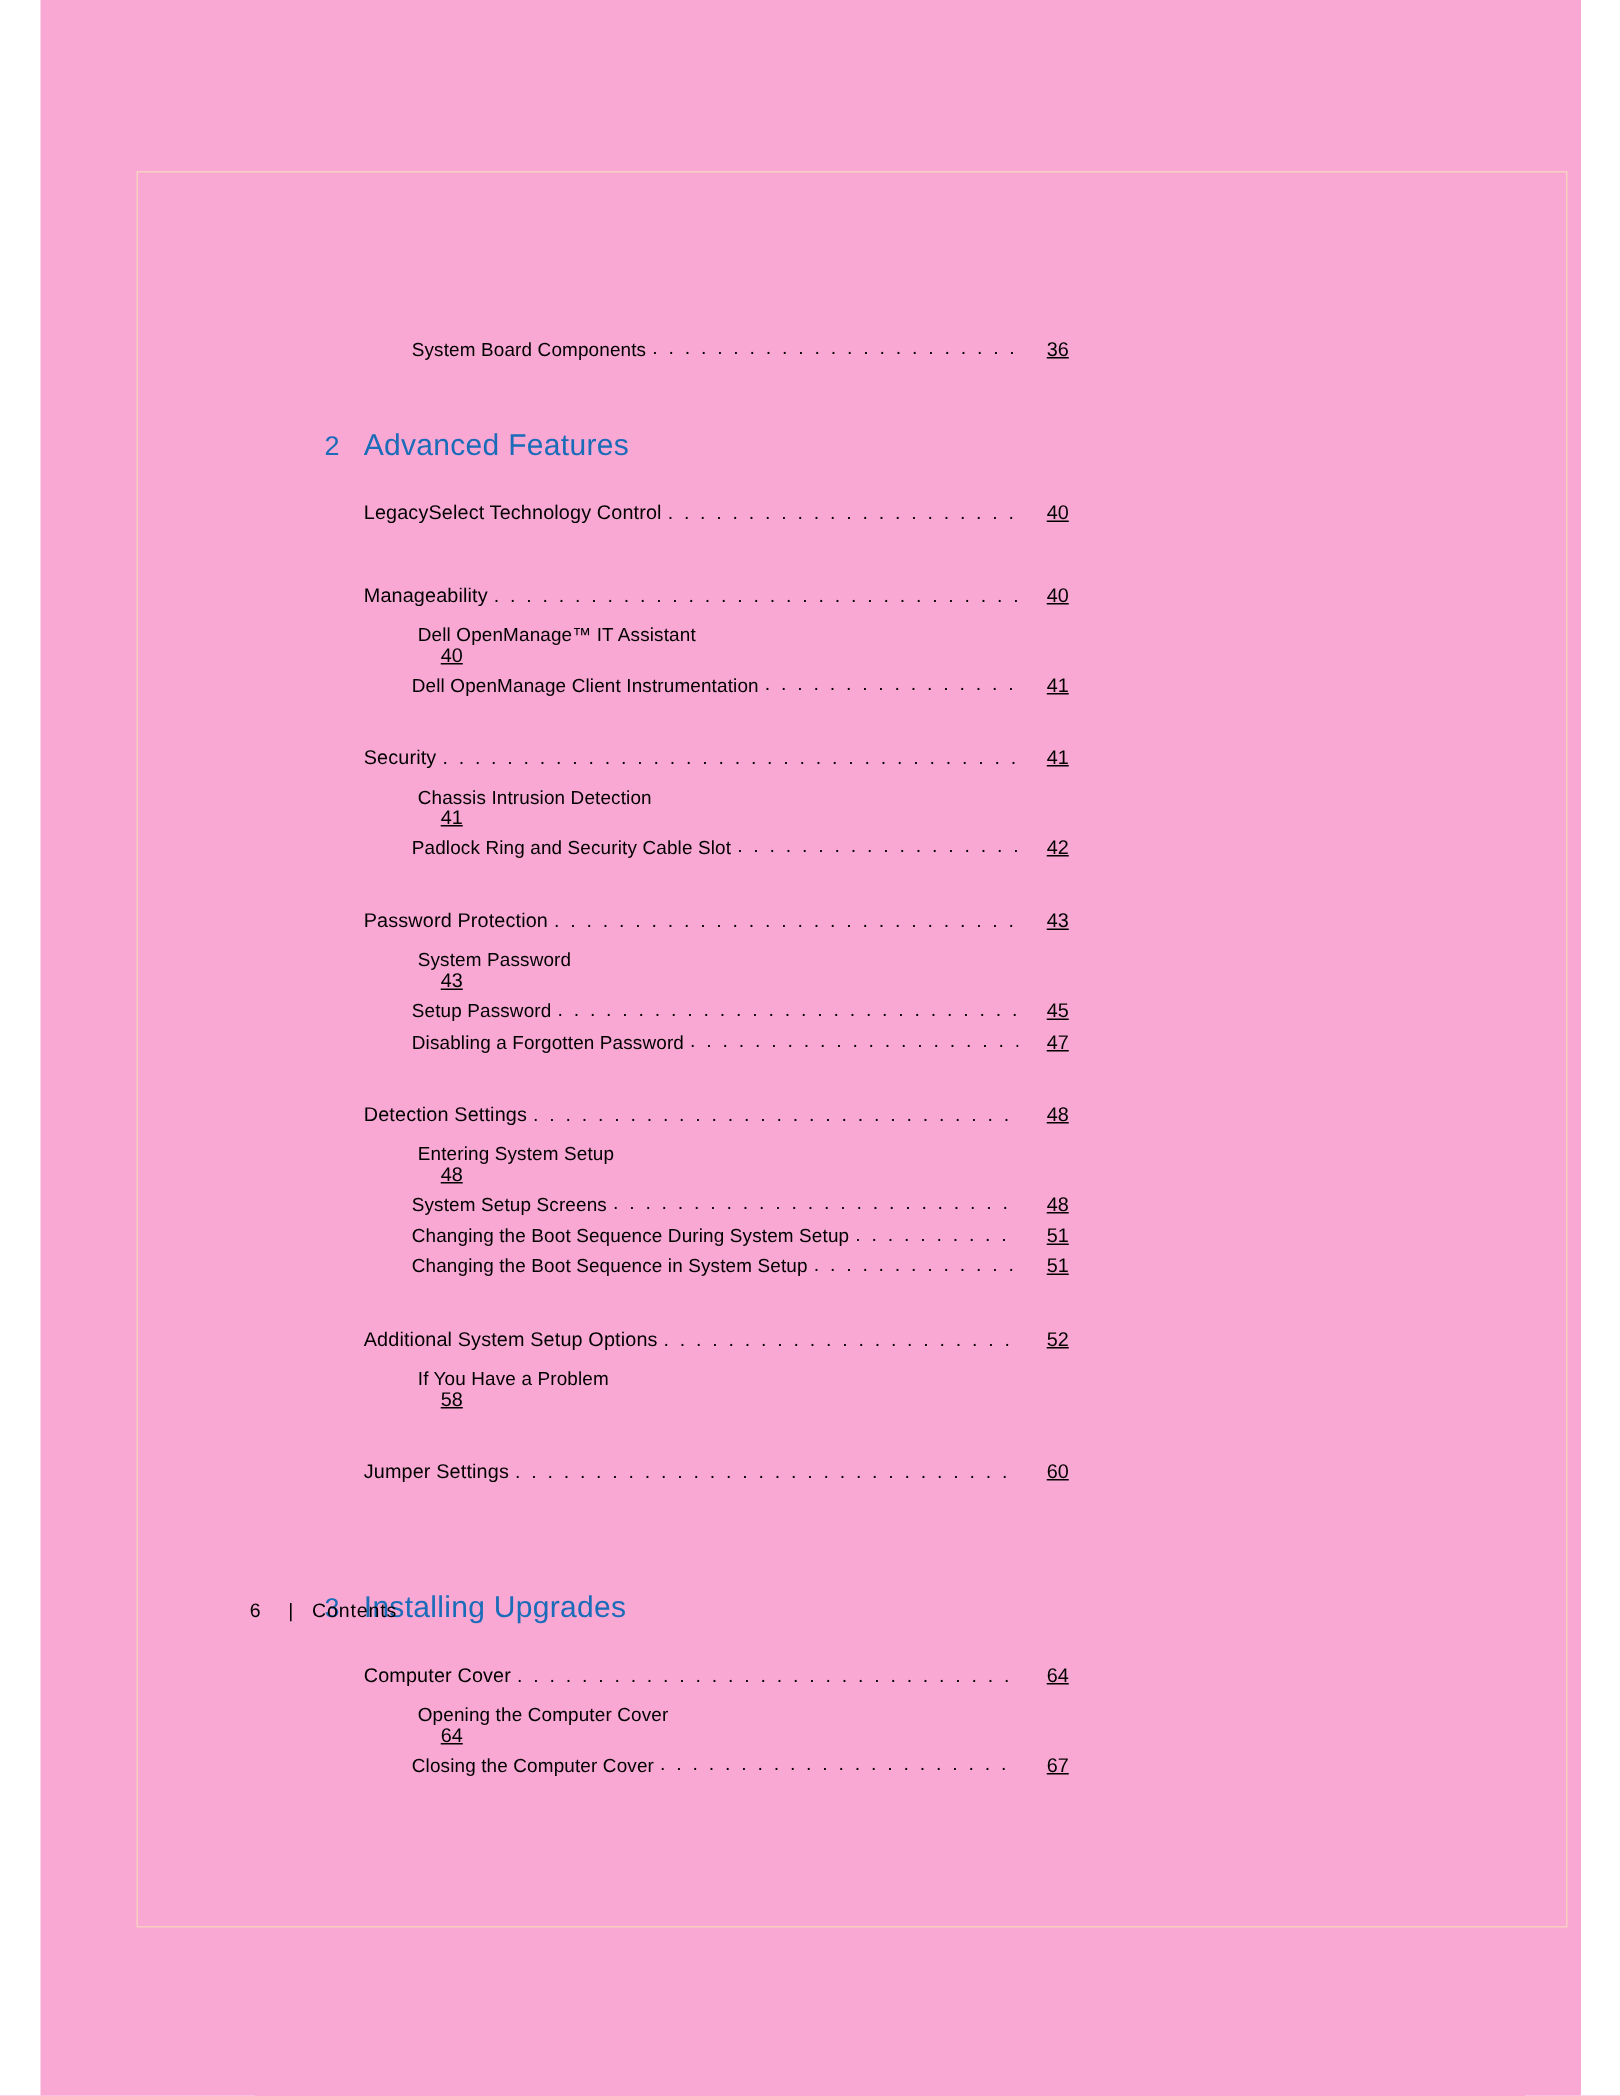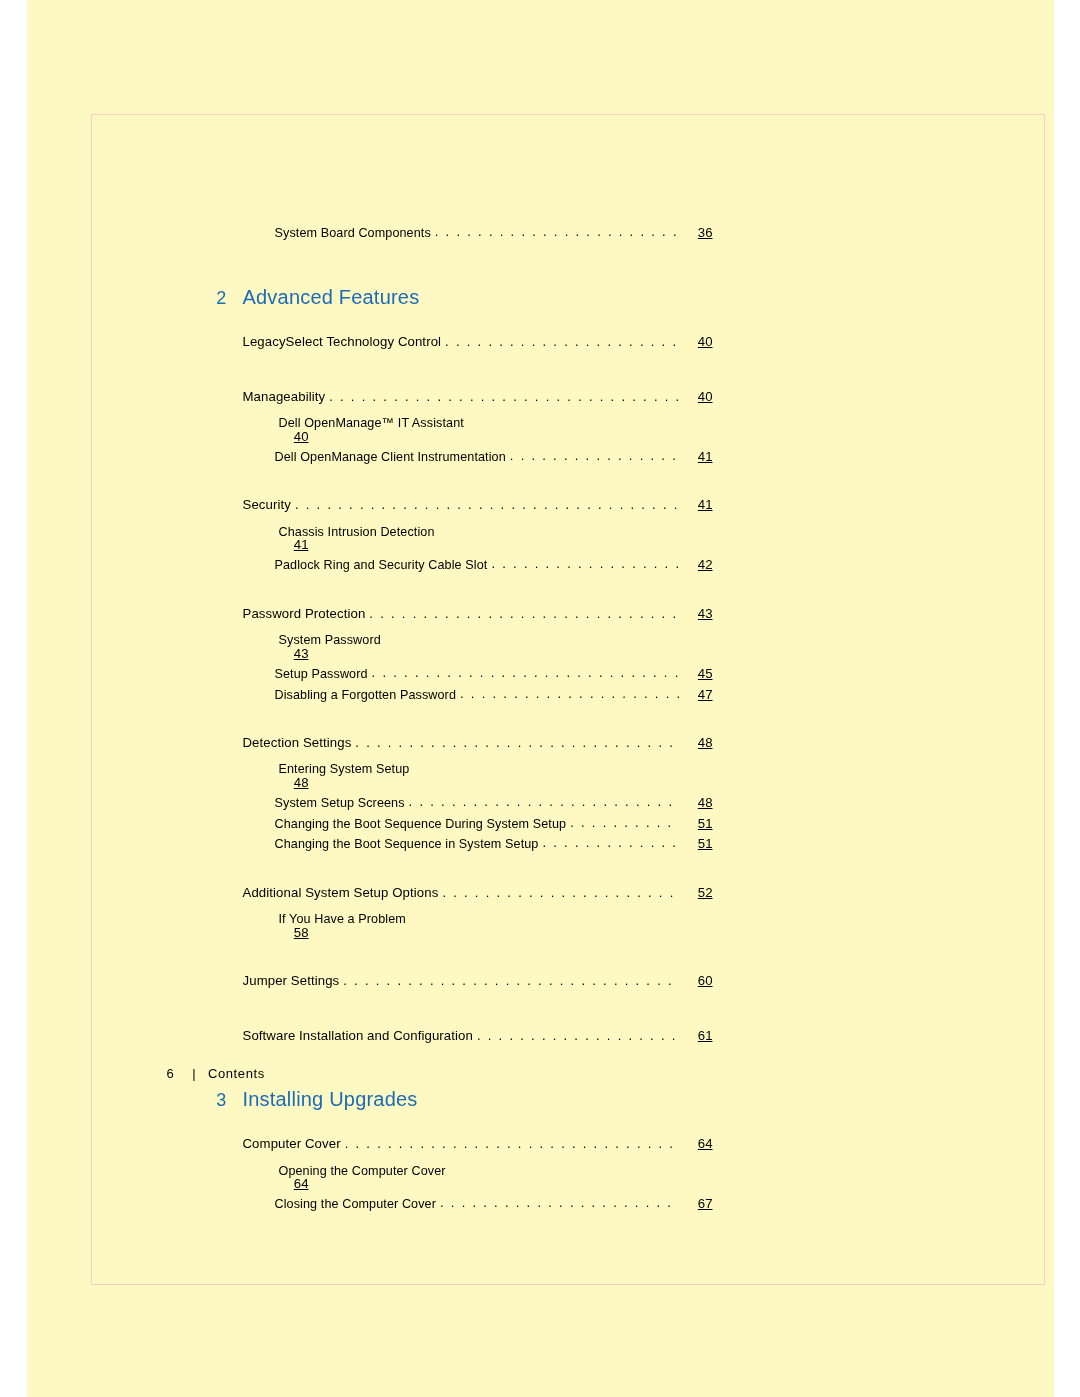--- a/index.html
+++ b/index.html
@@ -6,21 +6,21 @@
     margin: 0;
     background: #ffffff;
     font-family: Verdana, Geneva, sans-serif;
     color: #000;
   }
   .page {
     position: relative;
     width: 1027px;
     height: 1397px;
     margin: 0 auto;
-    background: #fef9c3;
+    background: #f9a8d4;
     box-sizing: border-box;
     padding: 0;
   }
   .inner-border {
     position: absolute;
     left: 64px;
     top: 114px;
     width: 952px;
     height: 1169px;
     border: 1px solid #f9cfc2;
@@ -212,25 +212,20 @@
         <span class="dots"></span>
         <span class="pageno">58</span>
       </div>
       <div class="group-space"></div>
       <div class="toc-row level1">
         <span class="toc-label">Jumper Settings</span>
         <span class="dots"></span>
         <span class="pageno">60</span>
       </div>
       <div class="group-space"></div>
-      <div class="toc-row level1">
-        <span class="toc-label">Software Installation and Configuration</span>
-        <span class="dots"></span>
-        <span class="pageno">61</span>
-      </div>
       <div class="section-head">
         <span class="section-num">3</span>
         <span class="section-title">Installing Upgrades</span>
       </div>
       <div class="toc-row level1">
         <span class="toc-label">Computer Cover</span>
         <span class="dots"></span>
         <span class="pageno">64</span>
       </div>
       <div class="toc-row level2 first-sub">

